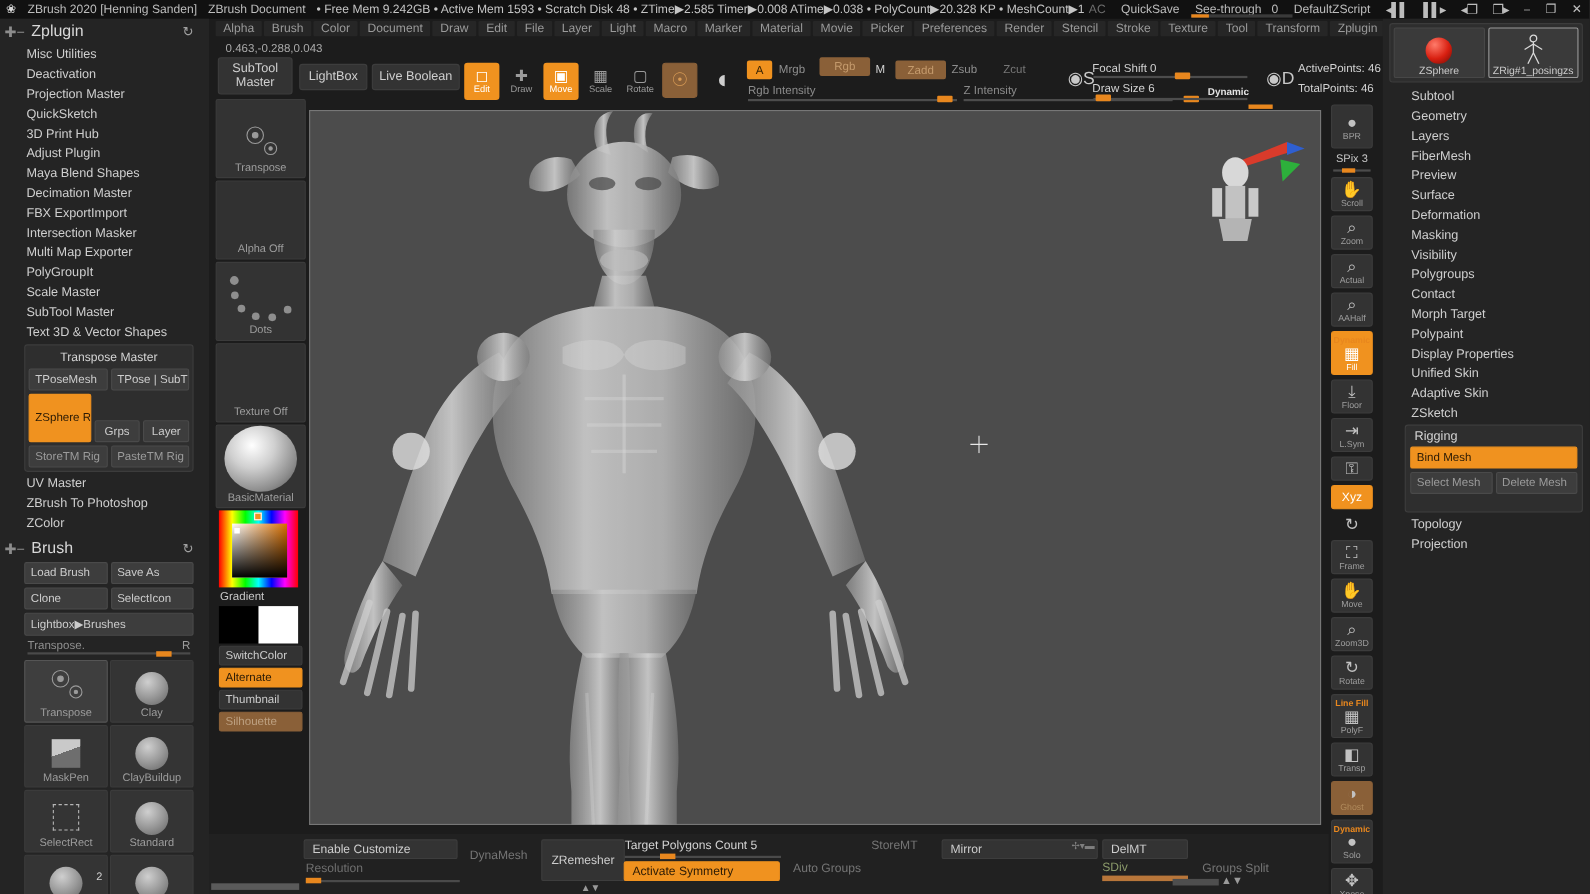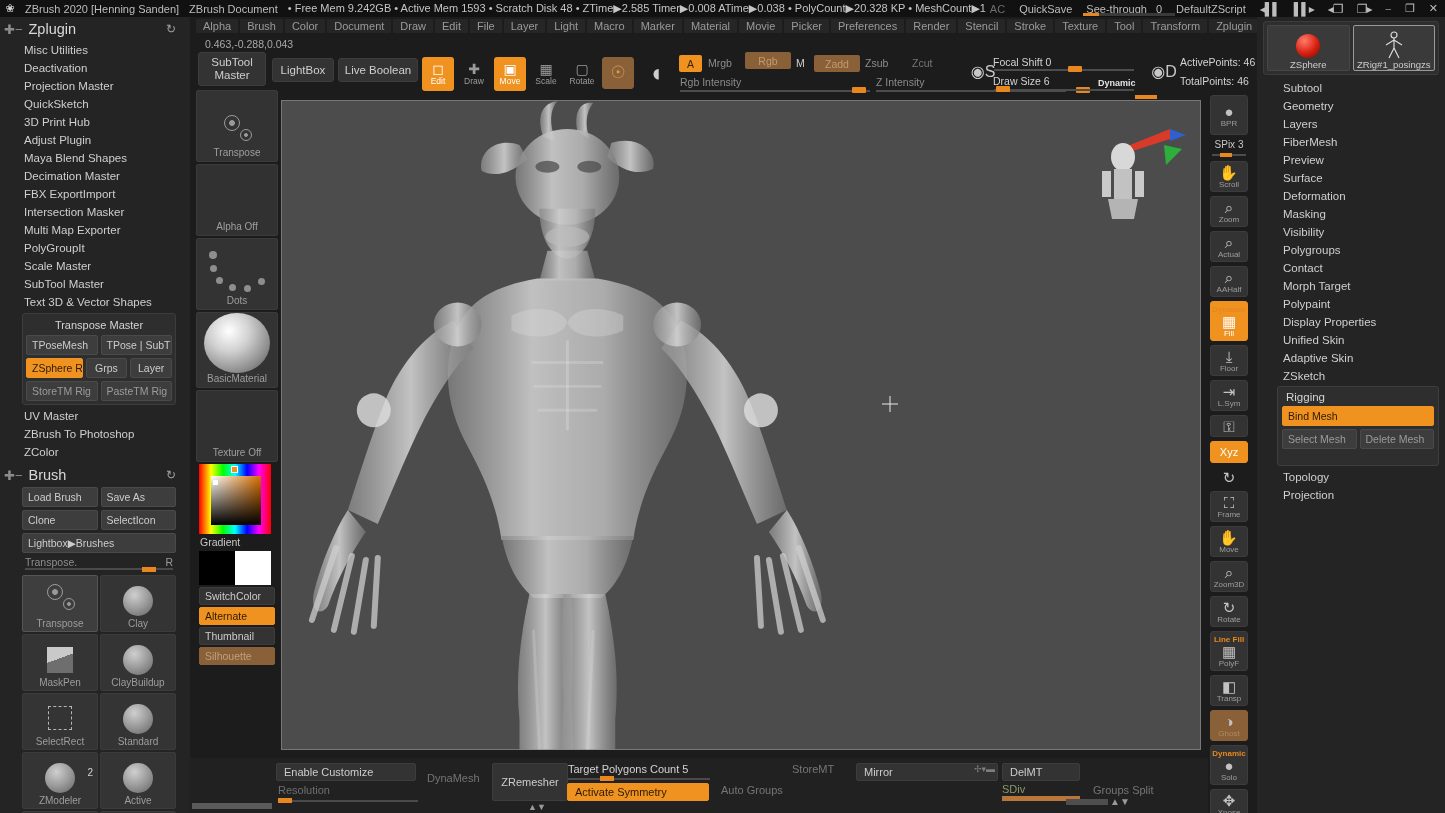--- a/index.html
+++ b/index.html
@@ -50,21 +50,21 @@
   .lp-header .refresh { margin-left: auto; margin-right: 14px; font-size: 12px; color: #a0a0a0; }
   .lp-row { height: 18px; padding-left: 24px; font-size: 11.5px; color: #cfcfcf; display: flex; align-items: center; }
   .group-box { margin: 2px 14px 2px 22px; background: #2e2e2e; border: 1px solid #3c3c3c; border-radius: 3px; padding: 3px; }
   .group-title { font-size: 11px; color: #d4d4d4; text-align: center; padding: 2px 0 4px; }
   .btnrow { display: flex; gap: 3px; margin-bottom: 3px; }
   .zbtn {
     flex: 1; background: #3d3d3d; border: 1px solid #4a4a4a; border-radius: 2px;
     font-size: 10.5px; color: #cccccc; text-align: left; padding: 3px 5px;
     white-space: nowrap; overflow: hidden;
   }
-  .zbtn.c { text-align: center; }
+  .zbtn.c { text-align: center; margin-top: 24px; }
   .zbtn.on { background: #f0921f; border-color: #f0921f; color: #2a1a05; }
   .zbtn.dim { color: #9b9b9b; }
 
   
   .brush-box { margin: 0 14px 0 22px; }
   .slider-row { position: relative; height: 16px; margin: 3px 1px; }
   .slider-label { position: absolute; left: 2px; top: 0px; font-size: 10.5px; color: #8f8f8f; }
   .slider-right { position: absolute; right: 2px; top: 0px; font-size: 10.5px; color: #9c9c9c; }
   .slider-track { position: absolute; left: 2px; right: 2px; bottom: 2px; height: 2px; background: #4a4a4a; }
   .slider-knob { position: absolute; height: 5px; width: 14px; background: #e8871e; bottom: 0px; }
@@ -392,26 +392,26 @@
     </div>
     <div class="c2cell dots-cell">
       <i style="left:12px;top:12px;width:8px;height:8px"></i>
       <i style="left:13px;top:26px;width:7px;height:7px"></i>
       <i style="left:19px;top:38px;width:7px;height:7px"></i>
       <i style="left:32px;top:45px;width:7px;height:7px"></i>
       <i style="left:47px;top:46px;width:7px;height:7px"></i>
       <i style="left:61px;top:39px;width:7px;height:7px"></i>
       <div class="lbl">Dots</div>
     </div>
+    <div class="c2cell flat">
+      <div class="lbl">Texture Off</div>
+    </div>
     <div class="c2cell" style="height:76px">
       <div class="mat-ball"></div>
       <div class="lbl">BasicMaterial</div>
-    </div>
-    <div class="c2cell flat">
-      <div class="lbl">Texture Off</div>
     </div>
 
     <div class="colorpicker">
       <div class="cp-hue"></div>
       <div class="cp-sv"></div>
       <div class="cp-marker" style="left:32px;top:2px"></div>
       <div class="cp-dot" style="left:14px;top:16px"></div>
     </div>
     <div class="gradlabel">Gradient</div>
     <div class="swatches">

